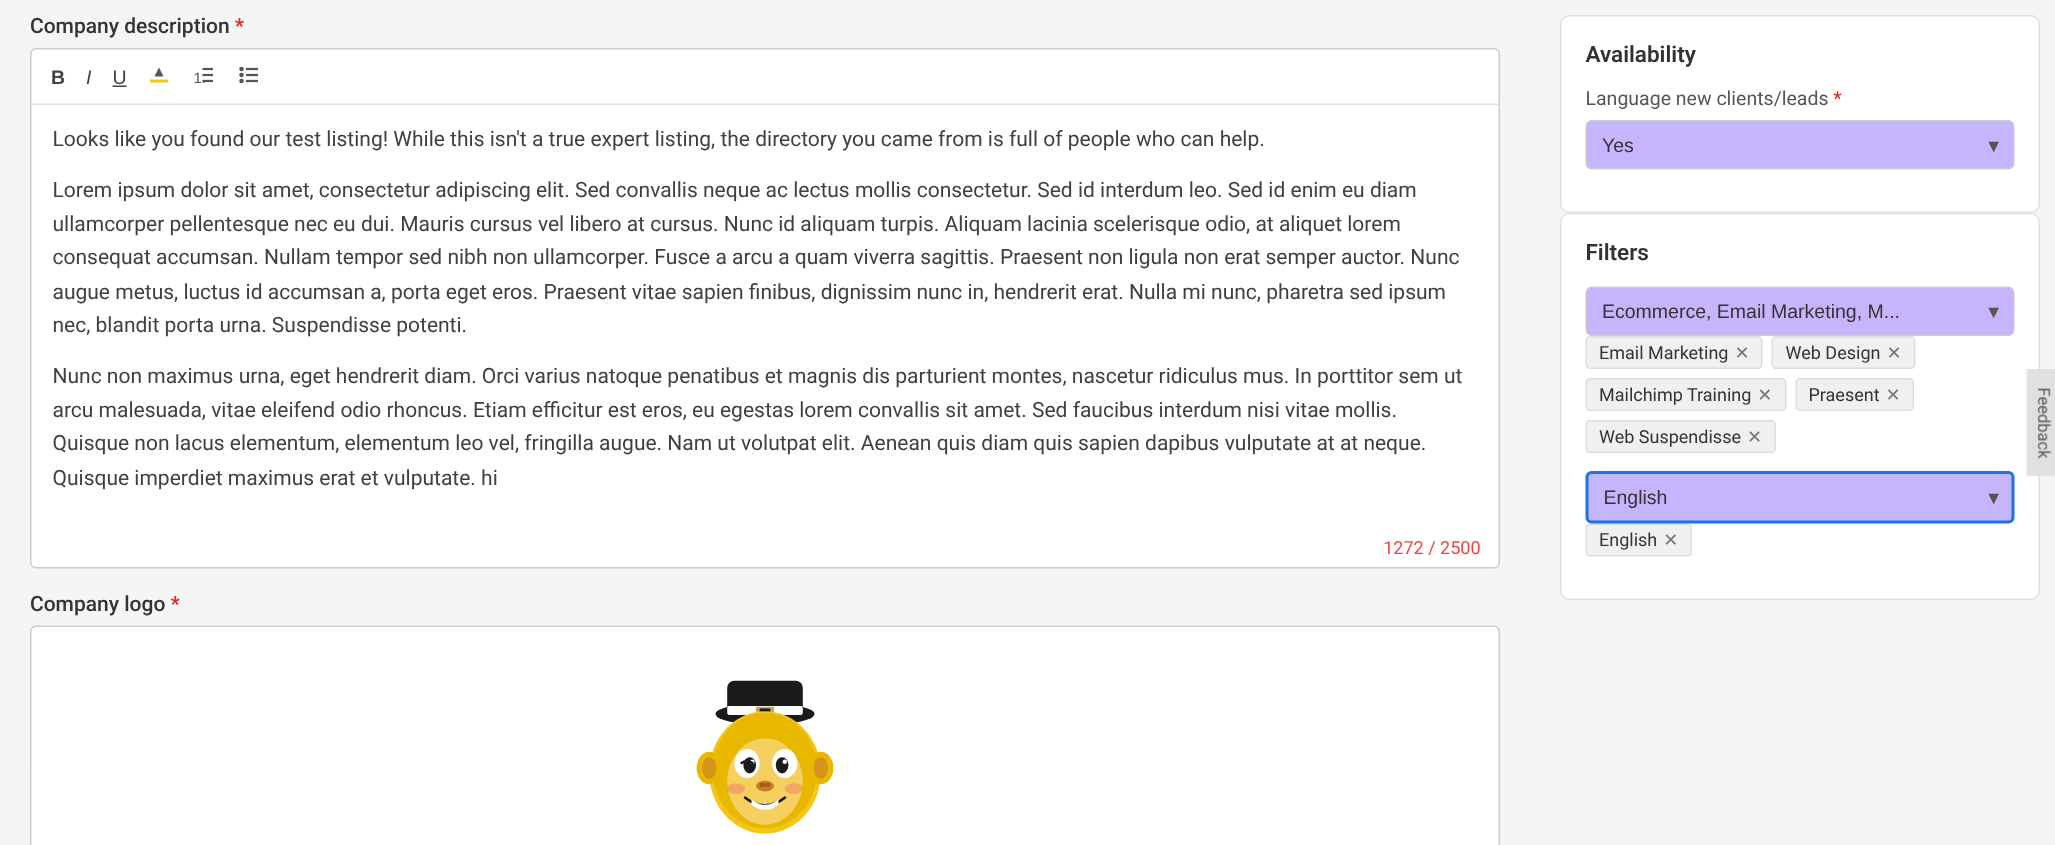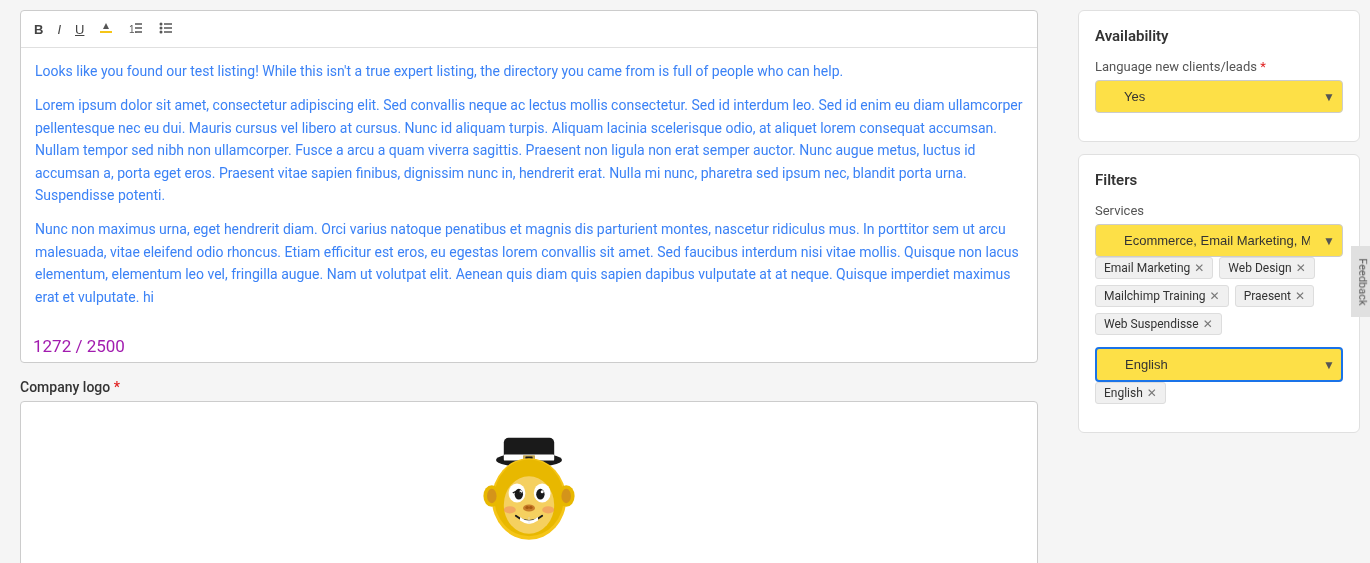--- a/index.html
+++ b/index.html
@@ -20,26 +20,25 @@
       align-items: flex-start;
     }
     
     .left-column {
       flex: 1;
       padding: 10px 20px;
       min-width: 0;
     }
     
     .right-column {
-      width: 292px;
+      width: 330px;
       flex-shrink: 0;
       padding: 10px 10px 10px 0;
       display: flex;
       flex-direction: column;
-      gap: 12px;
     }
 
     
     .field-label {
       font-size: 14px;
       font-weight: 500;
       color: #333;
       margin-bottom: 6px;
     }
     .required-star {
@@ -68,28 +67,29 @@
       line-height: 1;
     }
     .toolbar-btn.bold { font-weight: bold; }
     .toolbar-btn.italic { font-style: italic; }
     .toolbar-btn.underline { text-decoration: underline; }
     .editor-content {
       padding: 12px 14px;
       min-height: 200px;
       font-size: 14px;
       line-height: 1.6;
-      color: #3b82f6;
+      color: #404040;
     }
     .editor-content p { margin-bottom: 12px; }
     .editor-footer {
       display: flex;
+      justify-content: flex-end;
       padding: 4px 12px 6px;
-      font-size: 17px;
-      color: #a21caf;
+      font-size: 12px;
+      color: #ef4444;
     }
 
     
     .company-logo-section {
       margin-top: 16px;
     }
     .logo-upload-area {
       border: 1px solid #ccc;
       border-radius: 4px;
       background: #fff;
@@ -127,27 +127,27 @@
       font-size: 13px;
       color: #555;
       margin-bottom: 6px;
     }
     .select-wrapper {
       position: relative;
       display: block;
     }
     .select-input {
       width: 100%;
-      padding: 8px 32px 8px 28px;
+      padding: 8px 32px 8px 10px;
       border: 1px solid #ccc;
       border-radius: 4px;
       font-size: 13px;
       color: #333;
       appearance: none;
-      background: #fde047;
+      background: #c4b5fd;
       cursor: pointer;
     }
     .select-input.active {
       border-color: #1a73e8;
       border-width: 2px;
     }
     .select-chevron {
       position: absolute;
       right: 8px;
       top: 50%;
@@ -209,20 +209,24 @@
     }
   </style>
 </head>
 <body>
 
 <div class="page-wrapper">
 
   <div class="left-column">
 
     <div class="field-group">
+      <div class="field-label">
+        <span>Company description</span>
+        <span class="required-star">*</span>
+      </div>
       <div class="editor-container">
         <div class="editor-toolbar">
           <button class="toolbar-btn bold">B</button>
           <button class="toolbar-btn italic">I</button>
           <button class="toolbar-btn underline">U</button>
           <button class="toolbar-btn" style="font-size:12px;">
             <svg width="16" height="16" viewBox="0 0 16 16" fill="none" xmlns="http://www.w3.org/2000/svg">
               <rect x="2" y="11" width="12" height="2" fill="#f5c518"></rect>
               <path d="M5 9L8 3L11 9H5Z" fill="#555"></path>
             </svg>
@@ -335,21 +339,20 @@
           </select>
           <span class="select-chevron">▼</span>
         </div>
       </div>
     </div>
 
     <div class="panel-card">
       <div class="panel-card-title">Filters</div>
 
       <div class="field-group">
-        <div class="field-group-label">Services</div>
         <div class="select-wrapper">
           <select class="select-input">
             <option>Ecommerce, Email Marketing, M...</option>
           </select>
           <span class="select-chevron">▼</span>
         </div>
         <div class="tags-container">
           <div class="tag">
             <span>Email Marketing</span>
             <button class="tag-remove">✕</button>

